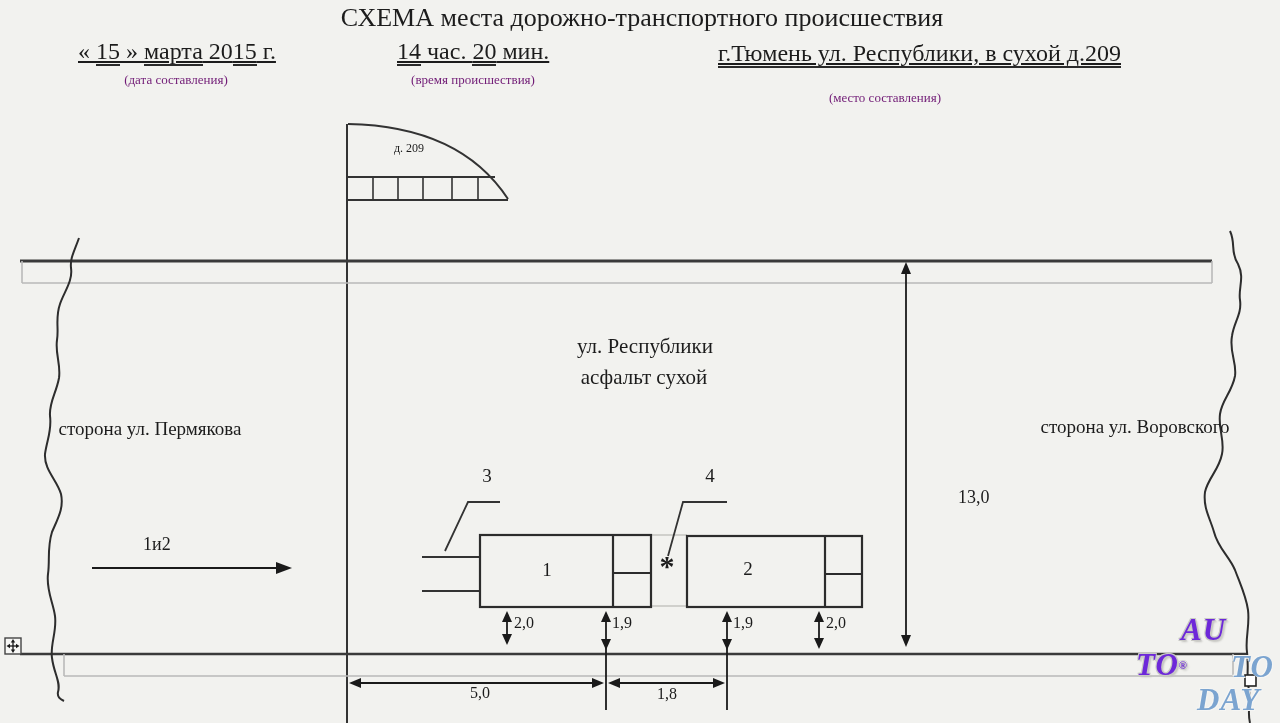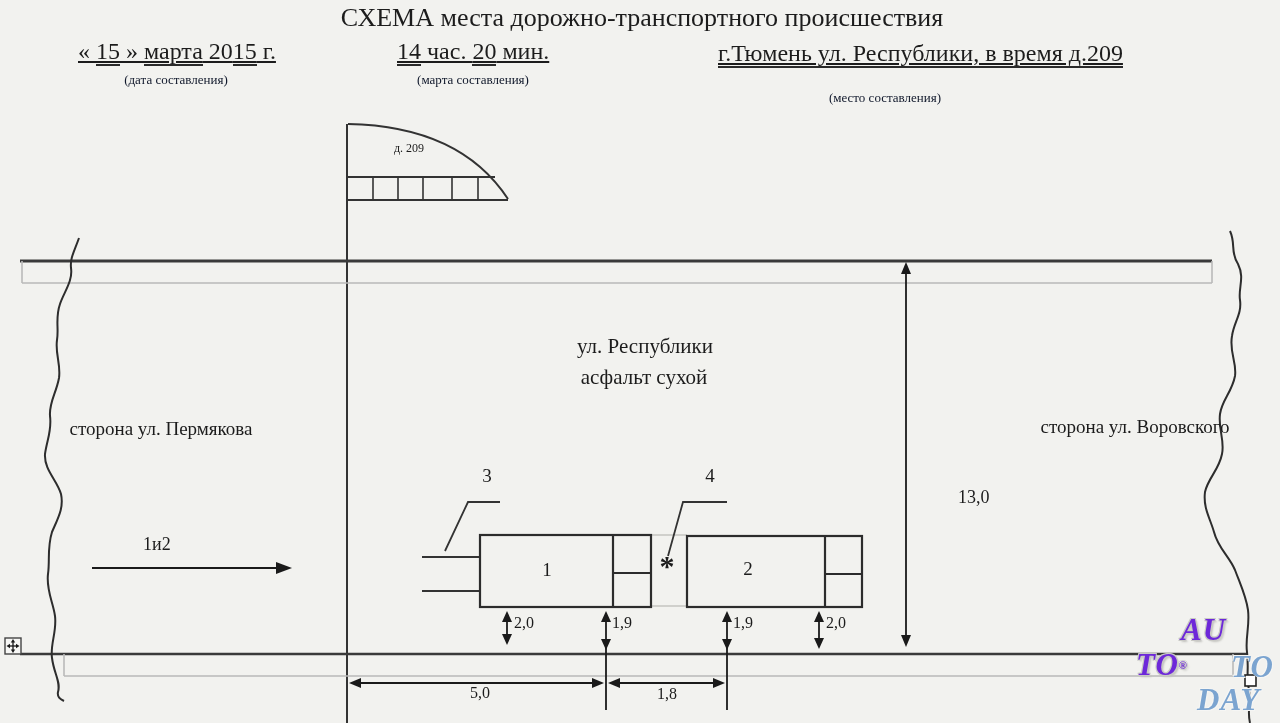--- a/index.html
+++ b/index.html
@@ -6,21 +6,21 @@
   body{
     width:1280px;height:723px;position:relative;overflow:hidden;
     background:#f2f2ef;color:#1c1c1c;
     font-family:"Liberation Serif", "DejaVu Serif", serif;
   }
   .abs{position:absolute;}
   .cx{transform:translateX(-50%);}
   .title{font-size:26px;white-space:pre;}
   .fill-line{font-size:24px;white-space:pre;text-decoration:underline;}
   .u{border-bottom:2px solid #2a2a2a;padding-bottom:0px;}
-  .caption{font-size:13px;color:#0f172a;white-space:pre;}
+  .caption{font-size:13px;color:#701a75;white-space:pre;}
   .dlabel{font-size:19px;white-space:pre;}
   .dlabel-sm{font-size:12px;white-space:pre;}
   .street{font-size:21px;white-space:pre;}
   .num{font-size:19px;}
   .meas{font-size:16px;white-space:pre;}
   .asterisk{font-size:30px;font-weight:bold;line-height:20px;}
   svg{position:absolute;left:0;top:0;}
   .wm{font-weight:bold;font-style:italic;letter-spacing:1px;line-height:1;white-space:pre;}
   .wm-white{
     color:#6d28d9;font-size:31px;
@@ -162,31 +162,31 @@
 
   <rect x="1245" y="675" width="11" height="11" fill="#ffffff" stroke="#222" stroke-width="1.6"></rect>
 </svg>
 
 <div class="abs cx title" style="left:642px;top:3px;">СХЕМА места дорожно-транспортного происшествия</div>
 
 <div class="abs fill-line" style="left:78px;top:38px;"><span>« </span><span class="u">15</span><span> » </span><span class="u">марта</span><span> 20</span><span class="u">15</span><span> г.</span></div>
 <div class="abs cx caption" style="left:176px;top:72px;">(дата составления)</div>
 
 <div class="abs fill-line" style="left:397px;top:38px;"><span class="u">14</span><span> час. </span><span class="u">20</span><span> мин.</span></div>
-<div class="abs cx caption" style="left:473px;top:72px;">(марта составления)</div>
-
-<div class="abs fill-line" style="left:718px;top:40px;"><span class="u">г.Тюмень ул. Республики, в время д.209</span></div>
+<div class="abs cx caption" style="left:473px;top:72px;">(время происшествия)</div>
+
+<div class="abs fill-line" style="left:718px;top:40px;"><span class="u">г.Тюмень ул. Республики, в сухой д.209</span></div>
 <div class="abs cx caption" style="left:885px;top:90px;text-align:right;">(место составления)</div>
 
 <div class="abs cx dlabel-sm" style="left:409px;top:141px;">д. 209</div>
 
 <div class="abs cx street" style="left:645px;top:334px;">ул. Республики</div>
 <div class="abs cx street" style="left:644px;top:365px;">асфальт сухой</div>
 
-<div class="abs cx dlabel" style="left:161px;top:418px;">сторона ул. Пермякова</div>
+<div class="abs cx dlabel" style="left:150px;top:418px;">сторона ул. Пермякова</div>
 <div class="abs cx dlabel" style="left:1135px;top:416px;">сторона ул. Воровского</div>
 
 <div class="abs dlabel" style="left:143px;top:534px;font-size:18px;">1и2</div>
 
 <div class="abs cx num" style="left:487px;top:465px;">3</div>
 <div class="abs cx num" style="left:710px;top:465px;">4</div>
 
 <div class="abs cx num" style="left:547px;top:559px;">1</div>
 <div class="abs cx num" style="left:748px;top:558px;">2</div>
 

